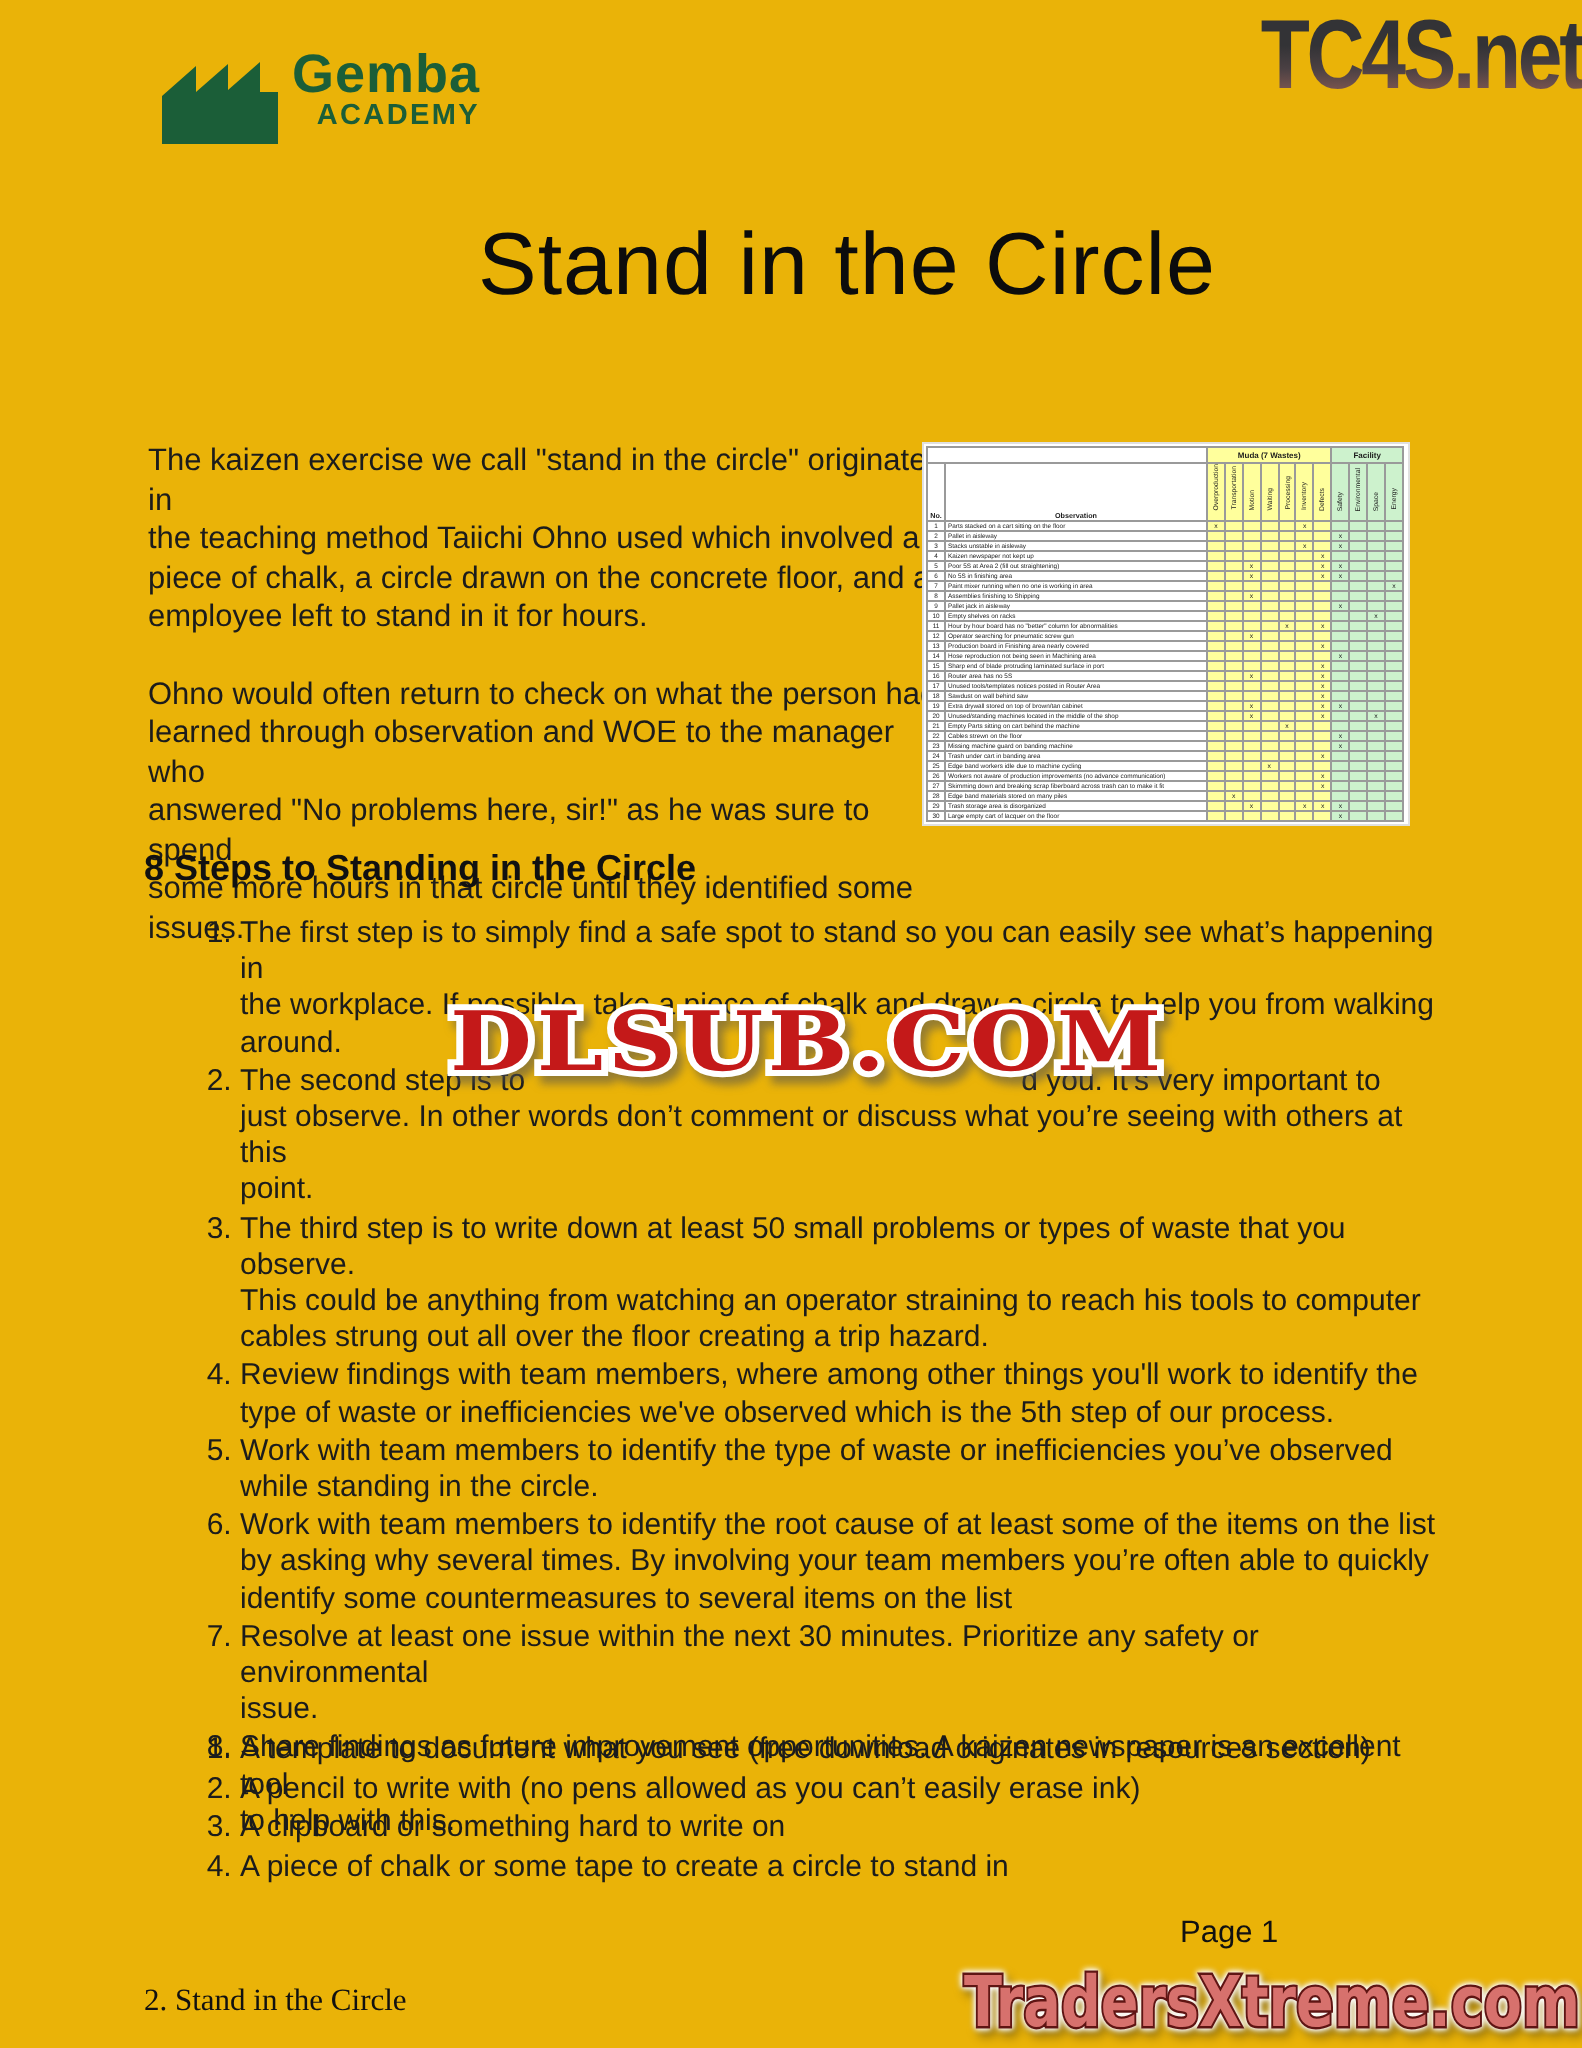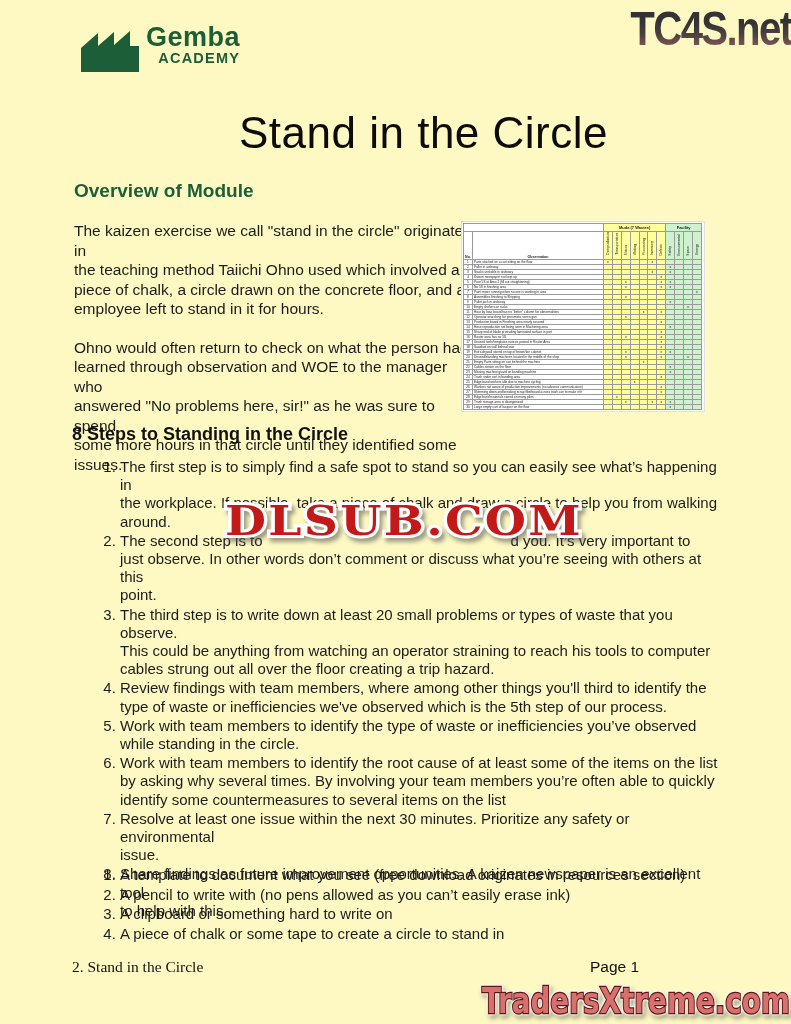--- a/index.html
+++ b/index.html
@@ -1,16 +1,16 @@
 <!DOCTYPE html>
 <html><head>
 <meta charset="utf-8">
 <style>
   html,body{margin:0;padding:0;background:#e8e8e8;}
-  .page{position:relative;width:791px;height:1024px;background:#fef9c3;overflow:hidden;
+  .page{position:relative;width:791px;height:1024px;background:#eab308;overflow:hidden;
         font-family:"Liberation Sans",sans-serif;color:#1c1c1c;margin:0 auto;}
 
   
   .logo{position:absolute;left:78px;top:24px;display:flex;align-items:flex-start;gap:4px;}
   .logo svg{display:block;}
   .logo-name{font-size:27px;font-weight:bold;color:#1b5e38;line-height:26px;letter-spacing:.5px;}
   .logo-sub{font-size:14.5px;font-weight:bold;color:#1b5e38;letter-spacing:1.2px;line-height:16px;text-align:right;}
 
   .tc4s{position:absolute;top:2px;right:0;font-weight:bold;font-size:49px;line-height:52px;
         letter-spacing:-2px;transform:scaleX(.82);transform-origin:top right;
@@ -44,21 +44,21 @@
   h3.subhead{position:absolute;margin:0;font-size:18px;font-weight:bold;color:#111;}
   .steps-head{top:424px;left:72px;}
   .needs-head{top:837px;left:72px;}
 
   ol.doc-list{position:absolute;margin:0;padding:0 0 0 46px;font-size:15px;color:#1c1c1c;}
   ol.doc-list li{white-space:pre-line;margin:0 0 1px 0;}
   ol.steps{top:458px;left:74px;width:600px;line-height:18.2px;}
   ol.needs{top:866px;left:74px;width:620px;line-height:18.5px;}
   .wm-gap{display:inline-block;width:248px;height:1px;}
 
-  .footer-left{position:absolute;top:958px;left:72px;font-family:"Liberation Serif",serif;font-size:15.5px;color:#111;}
+  .footer-left{position:absolute;top:992px;left:72px;font-family:"Liberation Serif",serif;font-size:15.5px;color:#111;}
   .footer-page{position:absolute;top:958px;left:590px;font-family:Liberation Sans, sans-serif;font-size:15.5px;color:#111;}
 
   svg.dlsub{position:absolute;left:222px;top:492px;filter:drop-shadow(3px 4px 2px rgba(80,80,80,.55));}
   svg.dlsub text{font-family:"DejaVu Serif",serif;font-weight:bold;font-size:41px;letter-spacing:2px;}
   svg.traders{position:absolute;right:-3px;bottom:1px;
               filter:drop-shadow(0 0 1.5px #fff) drop-shadow(0 0 1px #fff) drop-shadow(2px 3px 2px rgba(0,0,0,.35));}
   svg.traders text{font-family:"DejaVu Sans",sans-serif;font-weight:bold;font-size:35px;}
 </style>
 </head>
 <body>
@@ -71,21 +71,20 @@
     </svg>
     <div class="logo-text">
       <div class="logo-name">Gemba</div>
       <div class="logo-sub">ACADEMY</div>
     </div>
   </div>
 
   <div class="tc4s">TC4S.net</div>
 
   <h1 class="title">Stand in the Circle</h1>
-  <h2 class="overview">Overview of Module</h2>
 
   <div class="intro">
     <p>The kaizen exercise we call "stand in the circle" originates in
 the teaching method Taiichi Ohno used which involved a
 piece of chalk, a circle drawn on the concrete floor, and an
 employee left to stand in it for hours.</p>
     <p>Ohno would often return to check on what the person had
 learned through observation and WOE to the manager who
 answered "No problems here, sir!" as he was sure to spend
 some more hours in that circle until they identified some
@@ -585,24 +584,24 @@
   </div>
 
   <h3 class="subhead steps-head">8 Steps to Standing in the Circle</h3>
   <ol class="doc-list steps" id="steps-list">
       <li>The first step is to simply find a safe spot to stand so you can easily see what’s happening in
 the workplace.  If possible, take a piece of chalk and draw a circle to help you from walking
 around.</li>
       <li>The second step is to<span class="wm-gap"></span>d you.  It’s very important to
 just observe.  In other words don’t comment or discuss what you’re seeing with others at this
 point.</li>
-      <li>The third step is to write down at least 20 small problems or types of waste that you observe.
+      <li>The third step is to write down at least 50 small problems or types of waste that you observe.
 This could be anything from watching an operator straining to reach his tools to computer
 cables strung out all over the floor creating a trip hazard.</li>
-      <li>Review findings with team members, where among other things you'll third to identify the
+      <li>Review findings with team members, where among other things you'll work to identify the
 type of waste or inefficiencies we've observed which is the 5th step of our process.</li>
       <li>Work with team members to identify the type of waste or inefficiencies you’ve observed
 while standing in the circle.</li>
       <li>Work with team members to identify the root cause of at least some of the items on the list
 by asking why several times.  By involving your team members you’re often able to quickly
 identify some countermeasures to several items on the list</li>
       <li>Resolve at least one issue within the next 30 minutes.  Prioritize any safety or environmental
 issue.</li>
       <li>Share findings as future improvement opportunities.  A kaizen newspaper is an excellent tool
 to help with this.</li>

